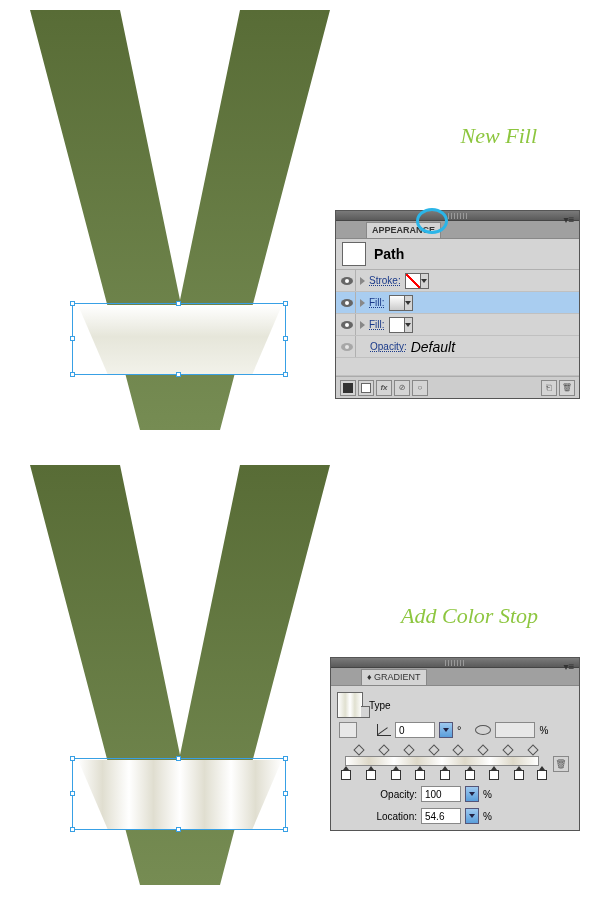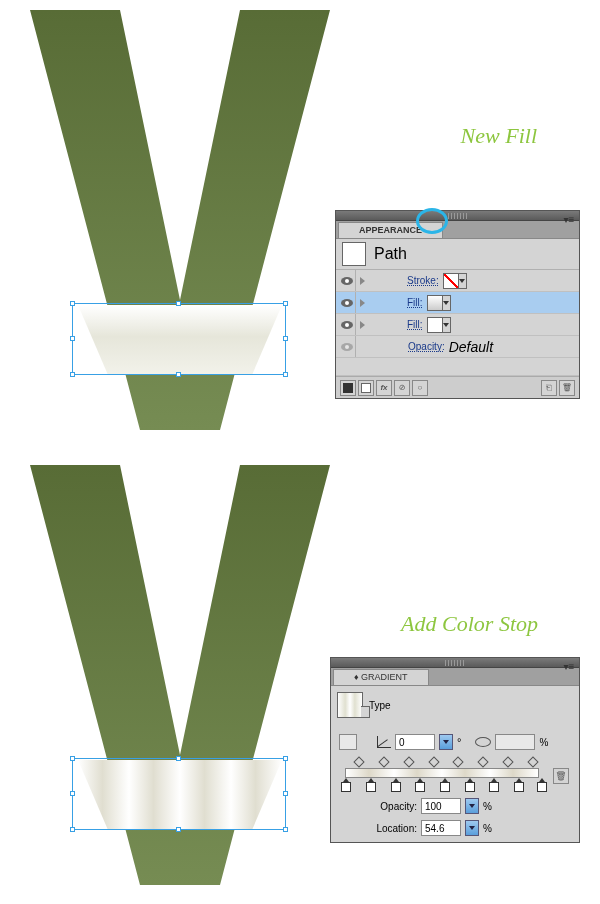--- a/index.html
+++ b/index.html
@@ -10,51 +10,51 @@
 .selection-box { position: absolute; border: 1px solid #38a0e5; }
 .sel-handle { position: absolute; width: 5px; height: 5px; background: #fff; border: 1px solid #38a0e5; }
 
 .label { font-family: Georgia, 'Times New Roman', serif; font-style: italic; color: #8dc63f; font-size: 22px; position: absolute; }
 
 
 .panel { position: absolute; background: #d4d4d4; border: 1px solid #555; font-size: 10px; color: #000; }
 .panel-dark-bar { background: #6f6f6f; background: linear-gradient(180deg, #7a7a7a, #5a5a5a); height: 10px; border-bottom: 1px solid #444; position: relative; }
 .panel-dark-bar .dots { position: absolute; left: 50%; top: 2px; width: 20px; height: 6px; transform: translateX(-50%); background: repeating-linear-gradient(90deg, #999 0 1px, transparent 1px 3px); }
 .panel-tabs { background: #a0a0a0; height: 18px; border-bottom: 1px solid #888; display: flex; align-items: flex-end; padding-left: 2px; }
-.panel-tab { background: #d4d4d4; height: 16px; padding: 2px 20px; font-size: 9px; font-weight: bold; color: #333; border: 1px solid #888; border-bottom: none; }
+.panel-tab { background: #d4d4d4; height: 16px; padding: 2px 5px; font-size: 9px; font-weight: bold; color: #333; border: 1px solid #888; border-bottom: none; margin-left: 28px; }
 .panel-menu { position: absolute; right: 4px; top: 2px; width: 12px; height: 12px; font-size: 10px; color: #333; display:flex;align-items:center;justify-content:center; }
 
 .appearance-body { padding: 0; }
 .path-row { display: flex; align-items: center; padding: 3px 6px; background: #d4d4d4; border-bottom: 1px solid #b0b0b0; }
 .thumb-lg { width: 24px; height: 24px; border: 1px solid #666; background: #fff; margin-right: 8px; }
-.path-label { font-weight: normal; font-size: 16px; }
+.path-label { font-weight: bold; font-size: 14px; }
 
 .attr-row { display: flex; align-items: center; height: 22px; border-bottom: 1px solid #c0c0c0; background: #d4d4d4; padding-left: 2px; }
 .attr-row.selected { background: #a9cdf0; }
 .eye-cell { width: 18px; height: 100%; border-right: 1px solid #b0b0b0; display: flex; align-items: center; justify-content: center; }
 .eye-icon { width: 12px; height: 8px; background: #666; border-radius: 50%; position: relative; }
 .eye-icon::after { content: ''; position: absolute; width: 4px; height: 4px; background: #fff; border-radius: 50%; top: 2px; left: 4px; }
 .tri { width: 0; height: 0; border-top: 4px solid transparent; border-bottom: 4px solid transparent; border-left: 5px solid #888; margin: 0 4px; }
-.attr-label { color: #1a3a8a; text-decoration: underline dotted; font-size: 10px; margin-right: 4px; margin-left: 38px; }
+.attr-label { color: #1a3a8a; text-decoration: underline dotted; font-size: 10px; margin-right: 4px; }
 .swatch { width: 16px; height: 16px; border: 1px solid #666; background: #fff; position: relative; }
 .swatch.none::after { content: ''; position: absolute; top: 0; left: 0; right: 0; bottom: 0; background: linear-gradient(to top right, transparent 45%, red 45%, red 55%, transparent 55%); }
 .swatch.grad { background: linear-gradient(180deg, #fff, #ccc); }
 .swatch.sm { width: 14px; height: 14px; }
 .swatch.dark { background: #333; }
 .swatch-dd { width: 8px; height: 16px; border: 1px solid #666; border-left: none; background: #d4d4d4; display: flex; align-items: center; justify-content: center; }
 .swatch-dd::after { content: ''; width: 0; height: 0; border-left: 3px solid transparent; border-right: 3px solid transparent; border-top: 4px solid #333; }
 
 .highlight-ring { position: absolute; width: 32px; height: 26px; border: 3px solid #2bb5e8; border-radius: 50%; }
 
 .panel-footer { background: #cdcdcd; border-top: 1px solid #aaa; height: 22px; display: flex; align-items: center; padding: 0 4px; gap: 2px; }
 .ftr-btn { width: 16px; height: 16px; border: 1px solid #888; background: #d4d4d4; display: flex; align-items: center; justify-content: center; font-size: 8px; color: #555; }
 
 
 .grad-body { padding: 6px; }
-.grad-top-row { display: flex; align-items: center; gap: 6px; margin-bottom: 16px; }
+.grad-top-row { display: flex; align-items: center; gap: 6px; margin-bottom: 4px; }
 .grad-preview { width: 26px; height: 26px; border: 1px solid #666; background: linear-gradient(90deg, #fff 0%, #e0e0d0 30%, #fff 50%, #e0e0d0 70%, #fff 100%); position: relative; }
 .grad-preview::after { content:''; position:absolute; right:-8px; bottom:-1px; width:8px; height:10px; border:1px solid #666; border-left:none; background:#d4d4d4; }
 .type-label { font-size: 10px; }
 .dropdown { height: 18px; border: 1px solid #888; background: linear-gradient(180deg, #fefefe, #e8e8e8); border-radius: 3px; display: flex; align-items: center; padding: 0 6px; font-size: 10px; position: relative; flex: 1; }
 .dropdown::after { content: ''; position: absolute; right: 4px; width: 14px; height: 14px; background: linear-gradient(180deg, #9ec9f0, #5a9edb); border-radius: 3px; }
 
 .angle-row { display: flex; align-items: center; gap: 4px; margin-bottom: 6px; padding-left: 2px; }
 .reverse-btn { width: 18px; height: 16px; border: 1px solid #888; background: #e8e8e8; }
 .angle-ico { width: 14px; height: 12px; border-bottom: 1px solid #333; border-left: 1px solid #333; position: relative; }
 .angle-ico::after { content:''; position:absolute; width:12px; height:1px; background:#333; transform:rotate(-35deg); transform-origin:left bottom; bottom:0; left:0; }
@@ -199,21 +199,21 @@
     <div class="sel-handle" style="left:-3px;top:-3px;"></div>
     <div class="sel-handle" style="left:50%;top:-3px;margin-left:-3px;"></div>
     <div class="sel-handle" style="right:-3px;top:-3px;"></div>
     <div class="sel-handle" style="left:-3px;top:50%;margin-top:-3px;"></div>
     <div class="sel-handle" style="right:-3px;top:50%;margin-top:-3px;"></div>
     <div class="sel-handle" style="left:-3px;bottom:-3px;"></div>
     <div class="sel-handle" style="left:50%;bottom:-3px;margin-left:-3px;"></div>
     <div class="sel-handle" style="right:-3px;bottom:-3px;"></div>
   </div>
 
-  <div class="label" style="right:62px;top:156px;">Add Color Stop</div>
+  <div class="label" style="right:62px;top:148px;">Add Color Stop</div>
 
   <div class="panel" style="left:330px;top:202px;width:250px;">
     <div class="panel-dark-bar">
         <div class="dots"></div>
       </div>
     <div class="panel-tabs">
       <div class="panel-tab" style="font-weight:normal;">♦ <span>GRADIENT</span></div>
       <div class="panel-menu">▾≡</div>
     </div>
     <div class="grad-body">

